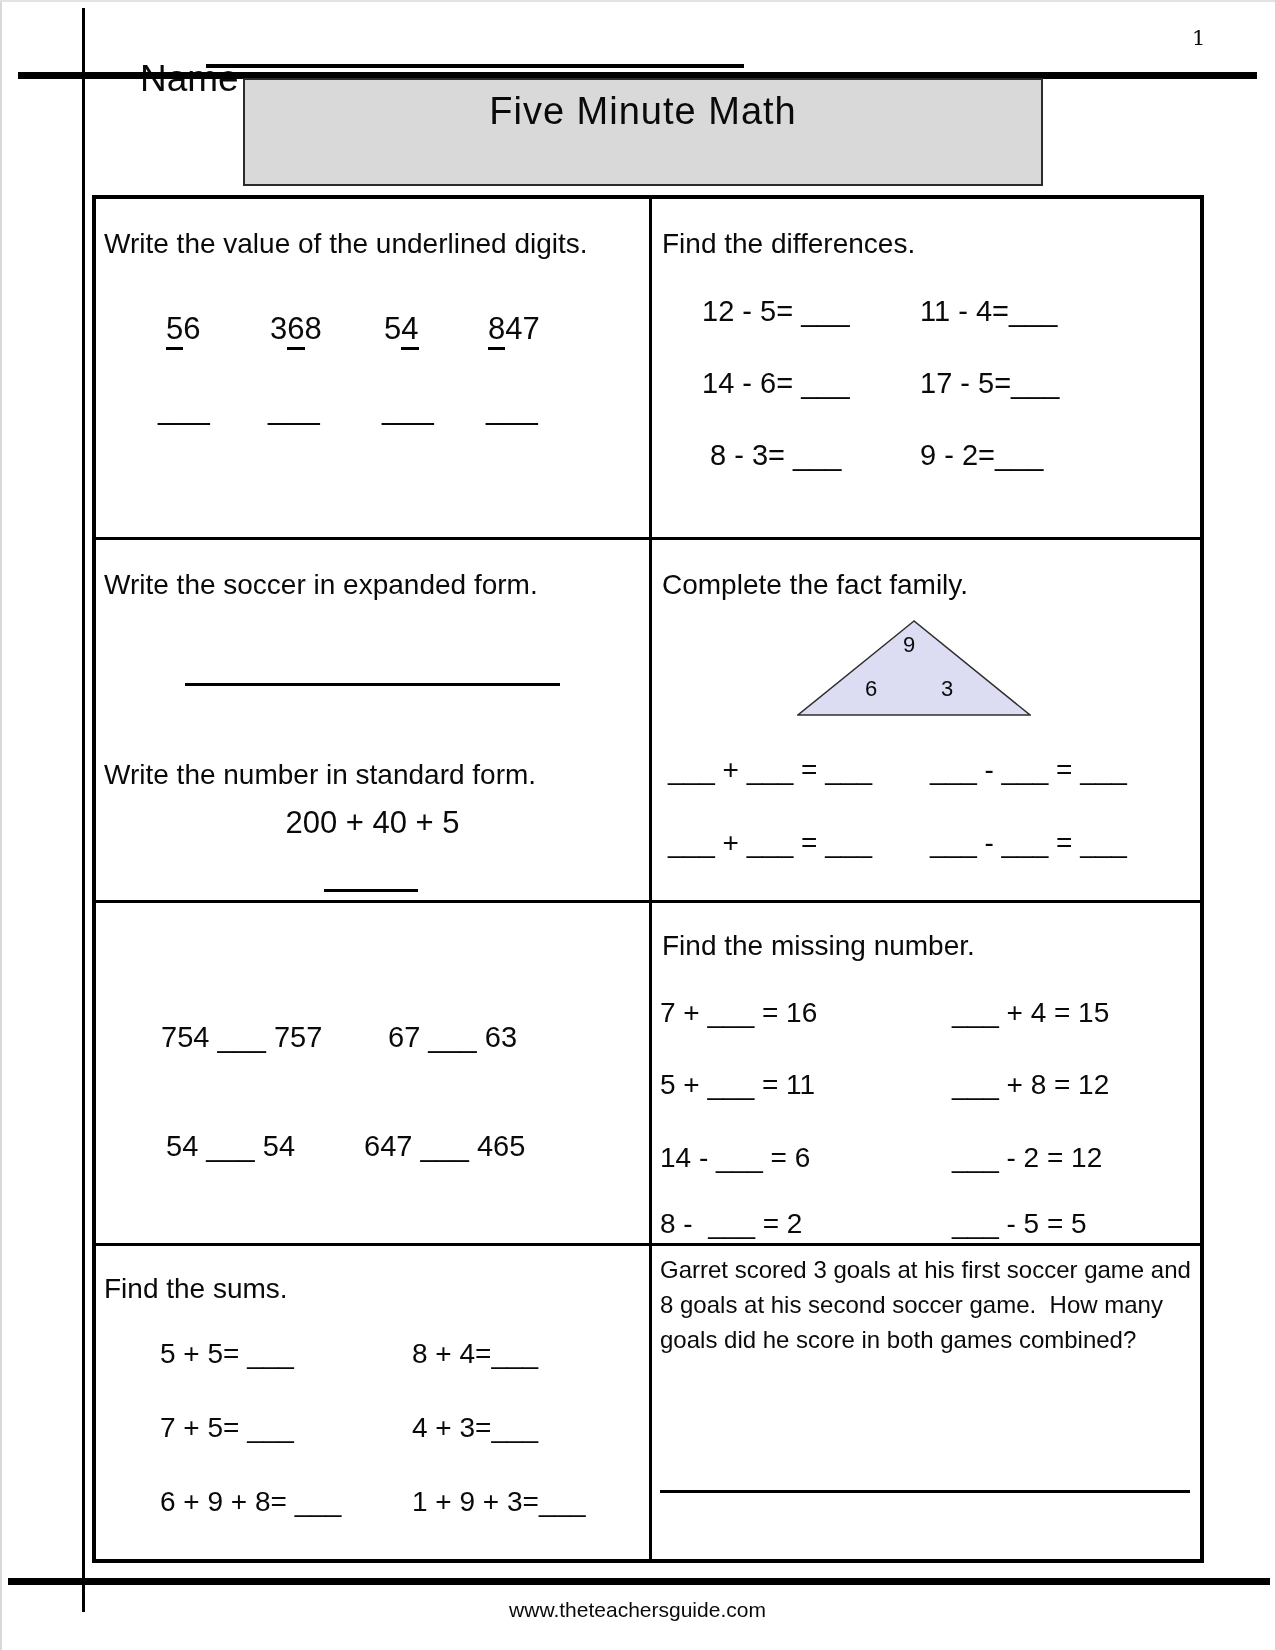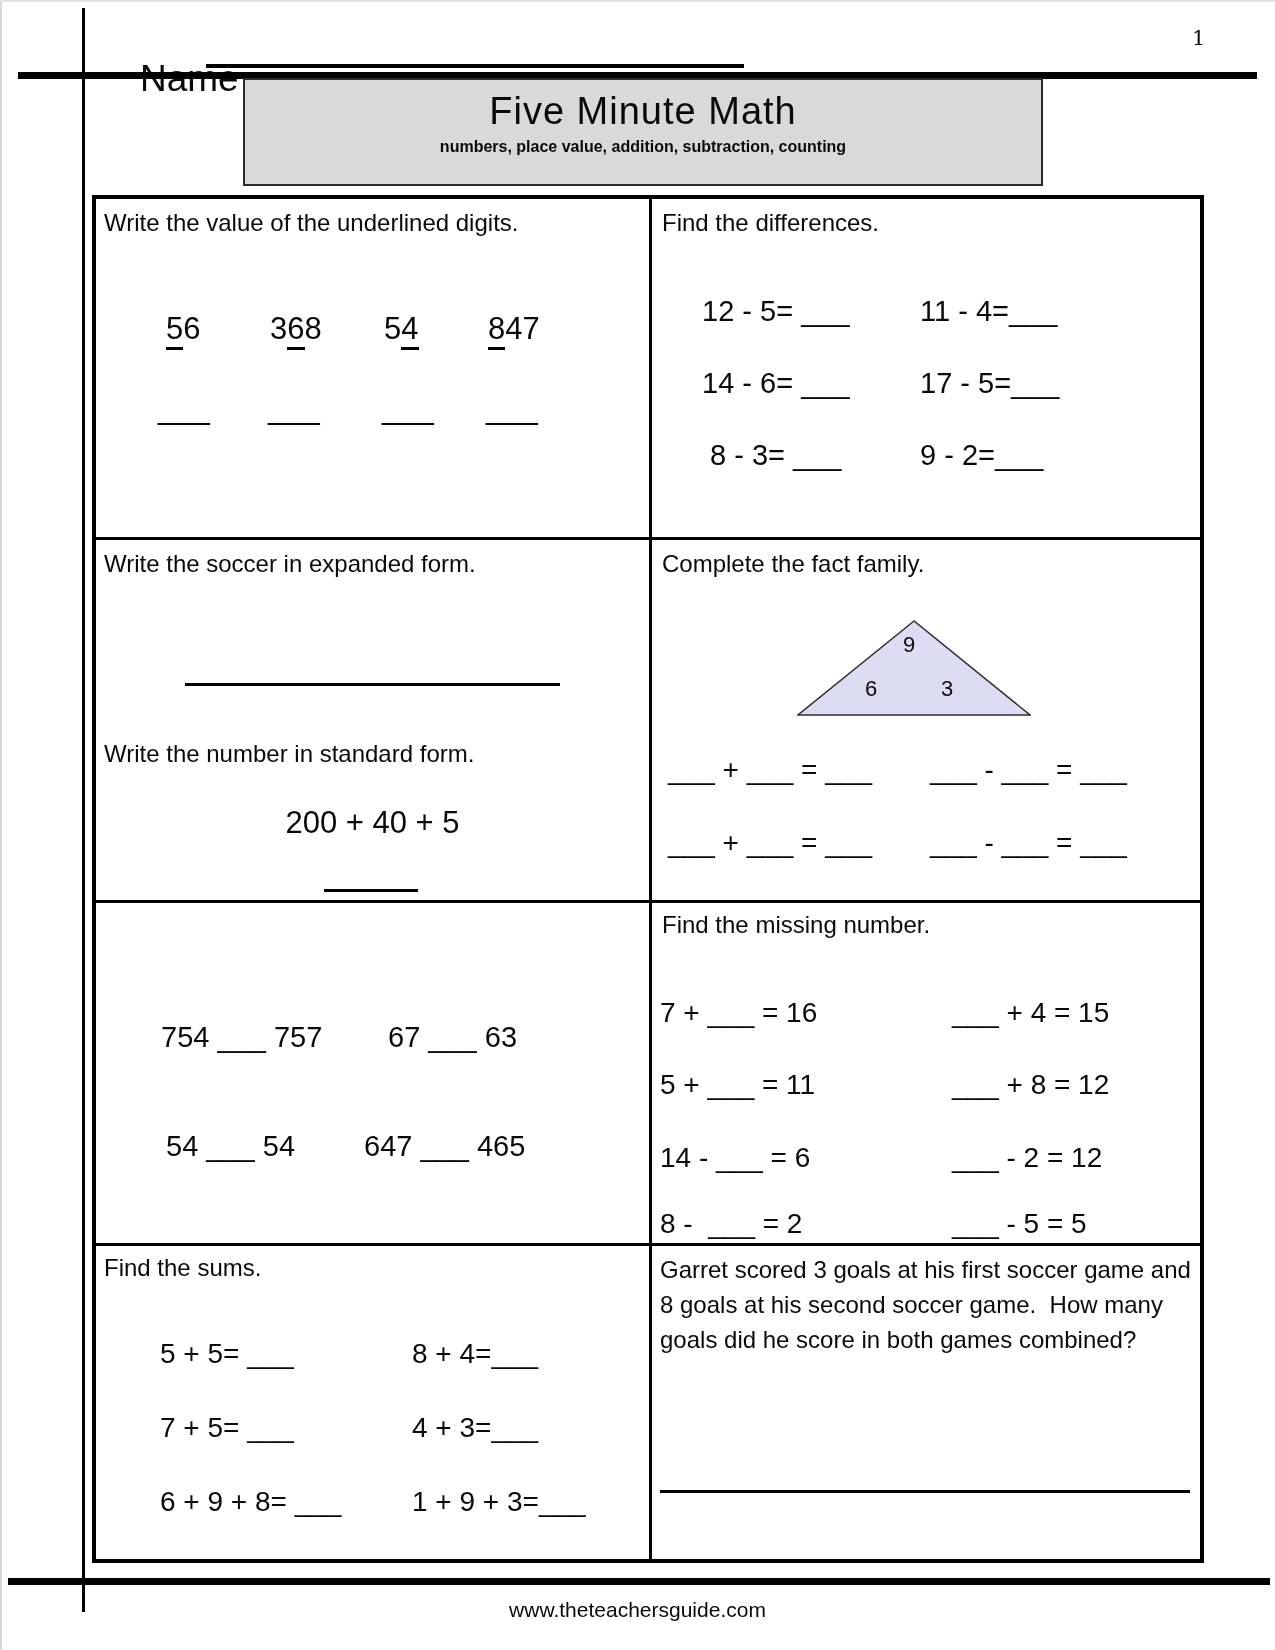--- a/index.html
+++ b/index.html
@@ -16,21 +16,21 @@
   .name-line{left:206px;top:64px;width:538px;height:0;border-top:4px solid #000;}
   .page-number{left:1192px;top:26px;width:40px;font-family:"DejaVu Serif",serif;font-size:21px;}
   .rule-top{left:18px;top:72px;width:1239px;height:7px;background:#000;}
   .rule-bottom{left:8px;top:1578px;width:1262px;height:7px;background:#000;}
   .title-box{left:243px;top:78px;width:800px;height:108px;background:#d9d9d9;border:2px solid #2b2b2b;text-align:center;}
   .title{font-size:38px;margin-top:10px;letter-spacing:1px;}
   .subtitle{font-size:16px;font-weight:bold;margin-top:5px;}
   .worksheet{left:92px;top:195px;width:1112px;height:1368px;border:4px solid #000;}
   .grid-vdiv{left:553px;top:0;width:3px;height:1360px;background:#000;}
   .grid-hdiv{left:0;width:1104px;height:3px;background:#000;}
-  .prompt{position:absolute;font-size:24px;white-space:pre;}
+  .prompt{position:absolute;font-size:28px;white-space:pre;margin-top:19px;}
   .prob{position:absolute;font-size:29px;white-space:pre;}
   .small-prob{font-size:28px;}
   .num{position:absolute;font-size:31px;white-space:pre;}
   .ud{border-bottom:3px solid #000;padding-bottom:1px;}
   .wline{position:absolute;height:0;border-top:3px solid #000;}
   .centered{text-align:center;left:0;width:553px;}
   .triangle-wrap{left:701px;top:421px;width:234px;height:97px;}
   .tri-label{position:absolute;font-size:22px;}
   .word-problem{left:564px;top:1053px;width:540px;font-size:24px;line-height:35px;white-space:pre-wrap;}
   .footer{left:0;top:1598px;width:1275px;text-align:center;font-size:21px;}
@@ -42,21 +42,20 @@
 <div class="abs edge-top"></div>
 <div class="abs vline"></div>
 
 <div class="abs name-label">Name</div>
 <div class="abs name-line"></div>
 <div class="abs page-number">1</div>
 <div class="abs rule-top"></div>
 
 <div class="abs title-box">
   <div class="title">Five Minute Math</div>
-  <div class="subtitle">numbers, place value, addition, subtraction, counting</div>
 </div>
 
 <div class="abs worksheet">
   <div class="abs grid-vdiv"></div>
   <div class="abs grid-hdiv" style="top:338px"></div>
   <div class="abs grid-hdiv" style="top:701px"></div>
   <div class="abs grid-hdiv" style="top:1044px"></div>
 
   <div class="prompt" style="left:8px;top:10px">Write the value of the underlined digits.</div>
   <span class="num" style="left:70px;top:112px"><span></span><span class="ud">5</span><span>6</span></span>

